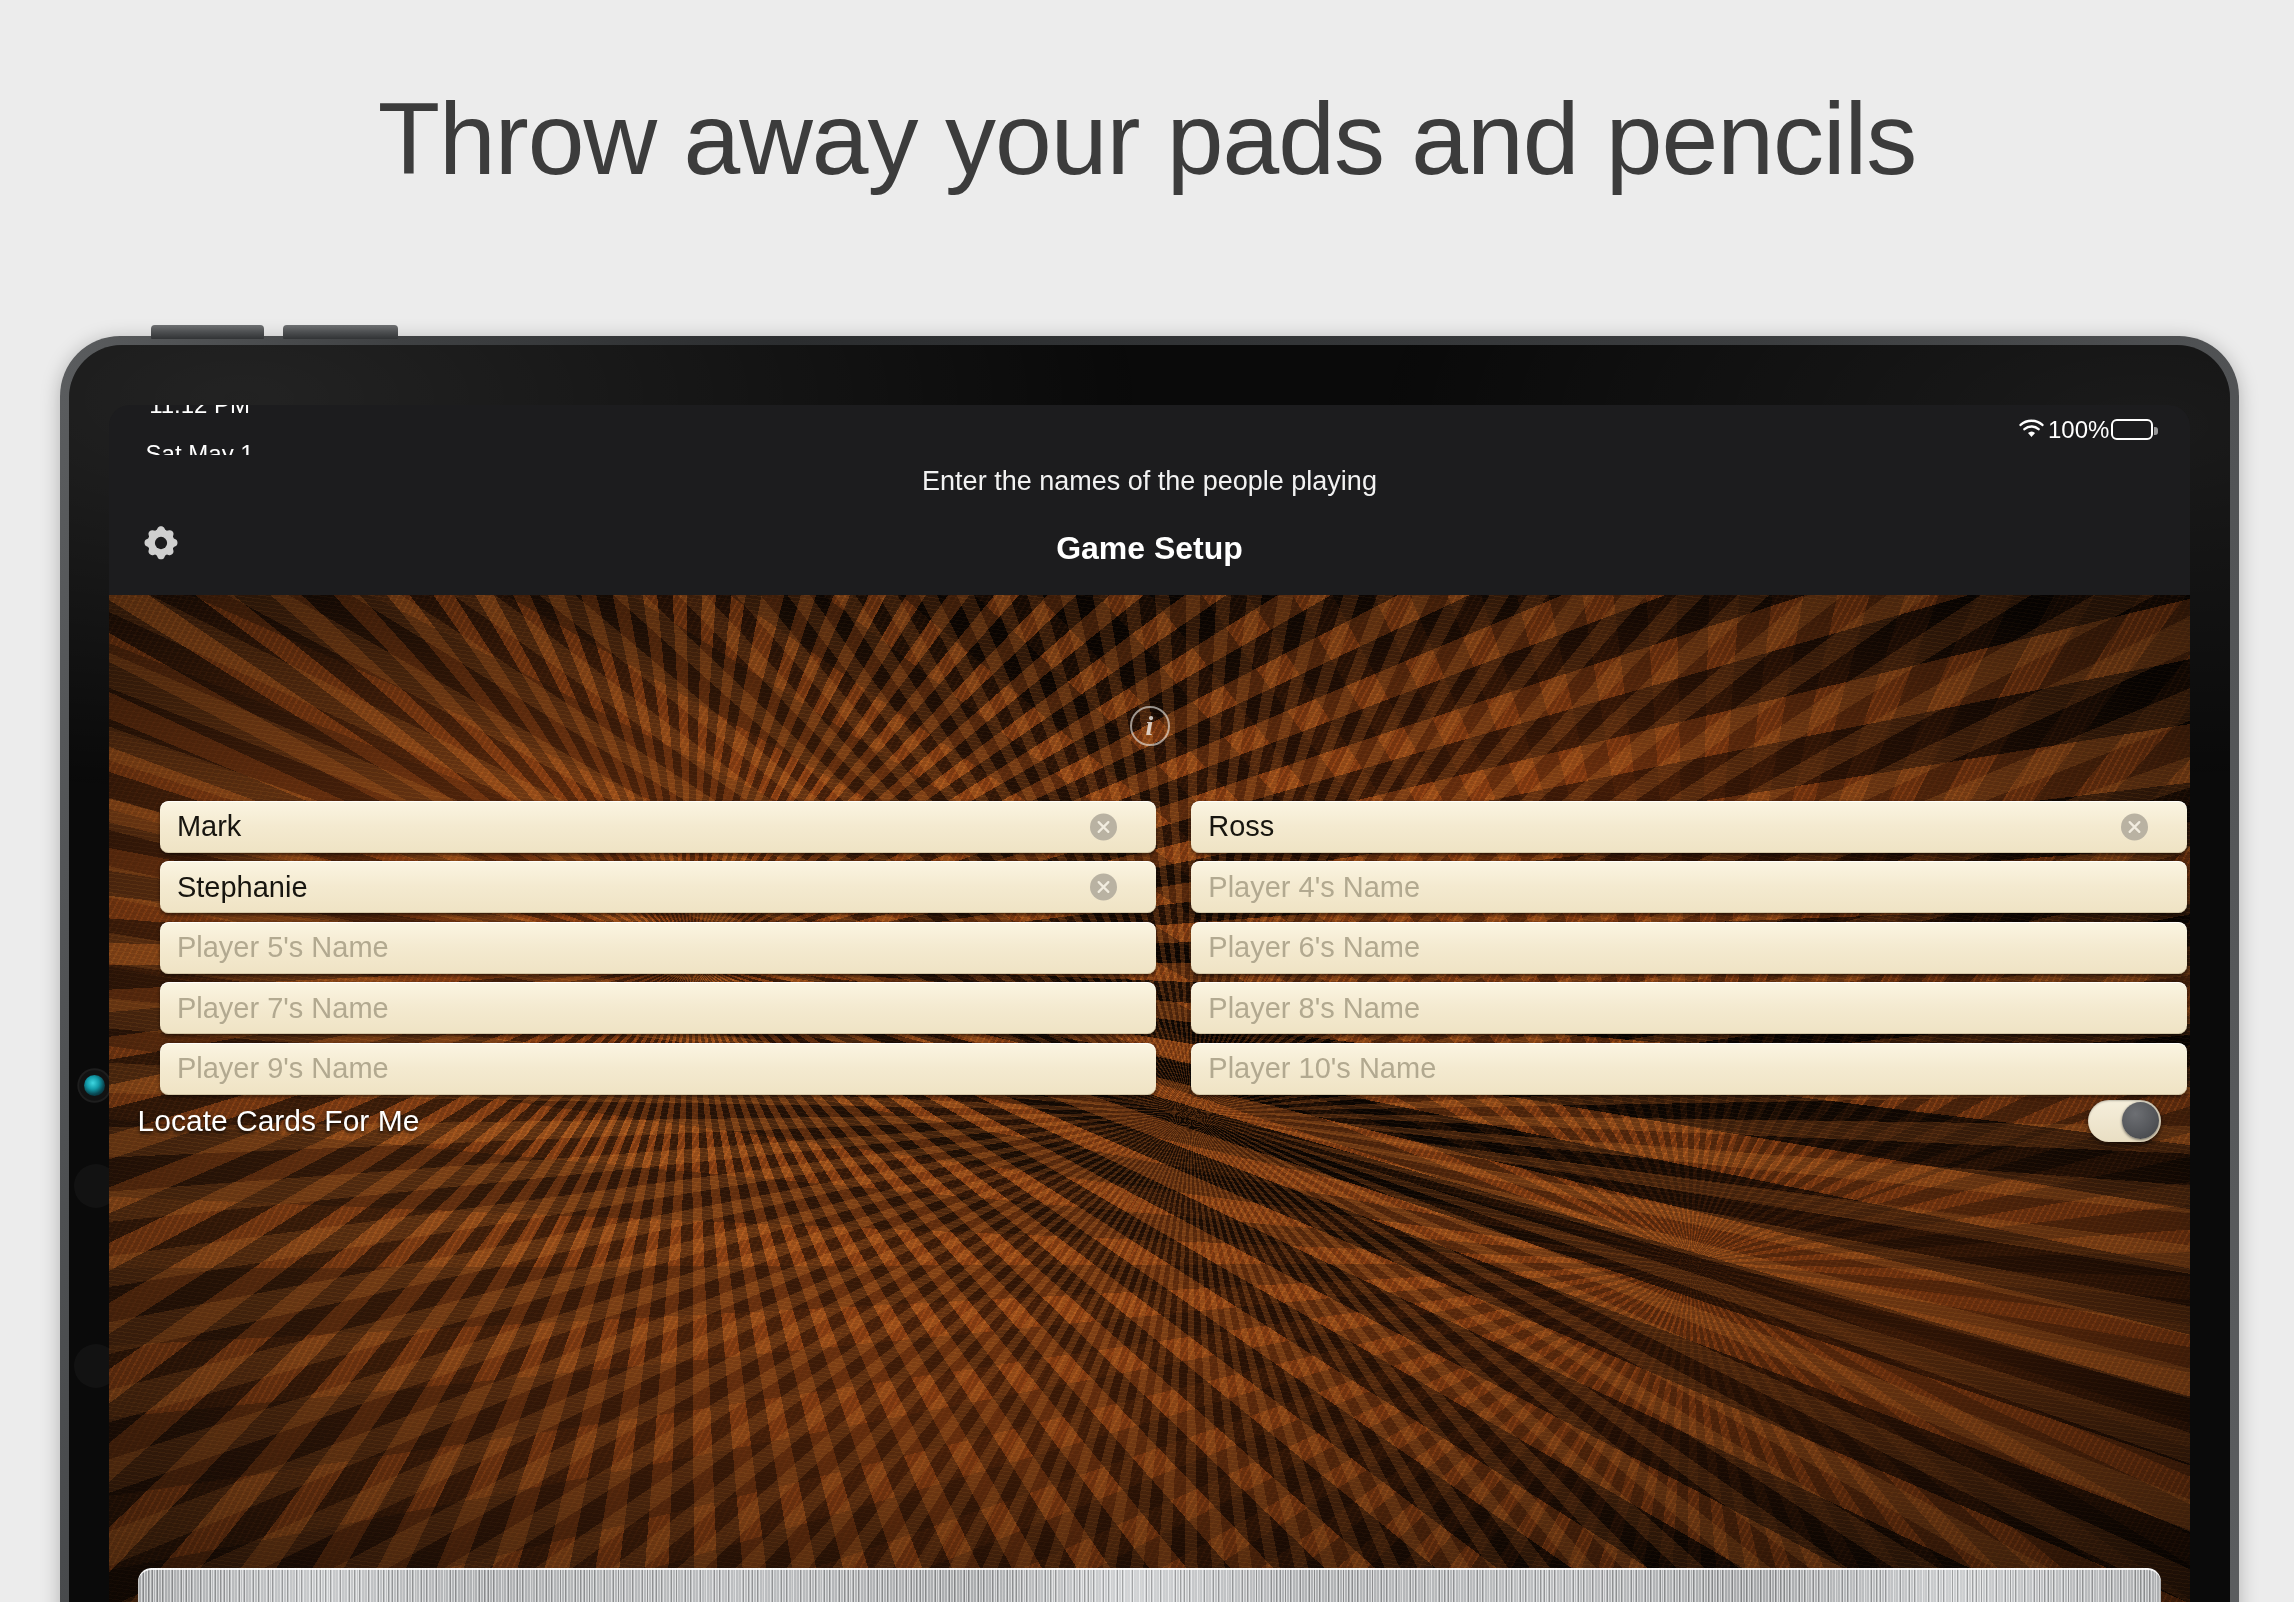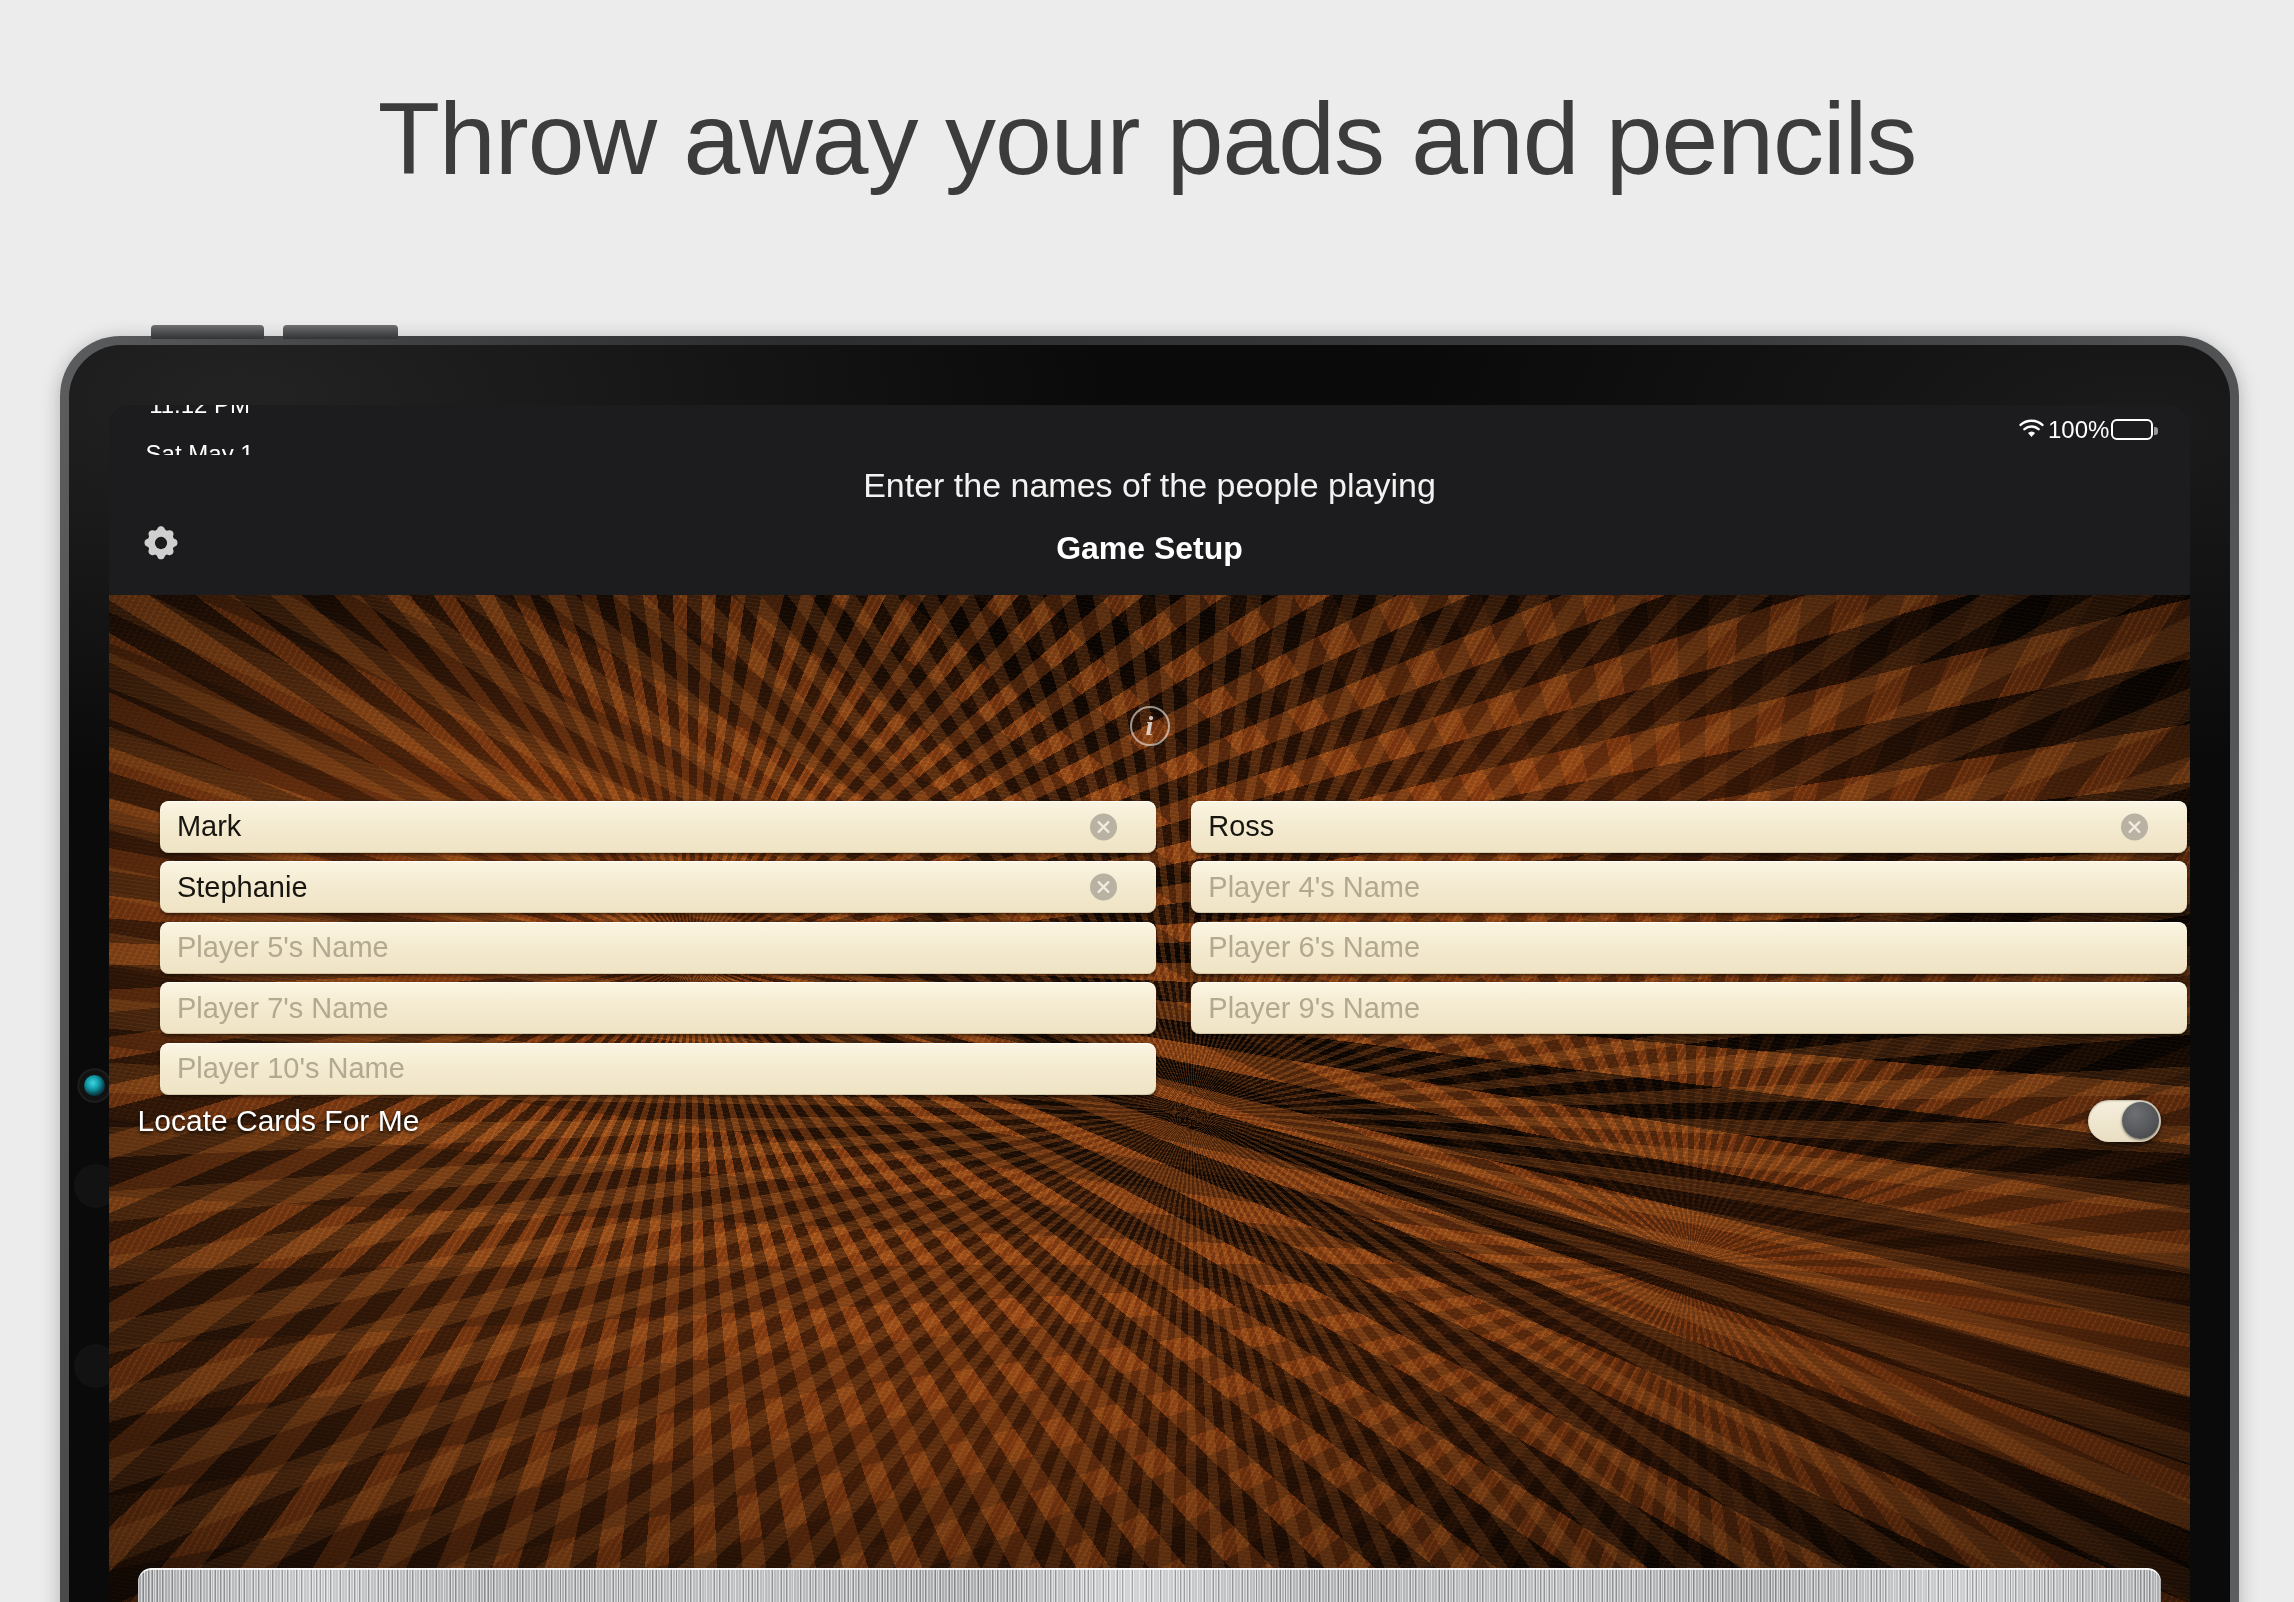--- a/index.html
+++ b/index.html
@@ -145,21 +145,21 @@
     position: absolute;
     top: 50px; left: 0; right: 0;
     height: 140px;
     background: #1c1c1e;
   }
   .nav-prompt {
     position: absolute;
     top: 11.5px; left: 0; right: 0;
     text-align: center;
     color: #f2f2f2;
-    font-size: 34px;
+    font-size: 27px;
     font-weight: 400;
   }
   .nav-title {
     position: absolute;
     top: 75px; left: 0; right: 0;
     text-align: center;
     color: #ffffff;
     font-size: 32px;
     font-weight: 700;
   }
@@ -428,20 +428,23 @@
           </div>
 
           <div class="field-wrap">
             <input class="field" placeholder="Player 6's Name" style="">
           </div>
 
           <div class="field-wrap">
             <input class="field" placeholder="Player 7's Name" style="">
           </div>
 
+          <div class="field-wrap">
+            <input class="field" placeholder="Player 8's Name" style="">
+          </div>
 
           <div class="field-wrap">
             <input class="field" placeholder="Player 9's Name" style="">
           </div>
 
           <div class="field-wrap">
             <input class="field" placeholder="Player 10's Name" style="">
           </div>
 
         </div>

